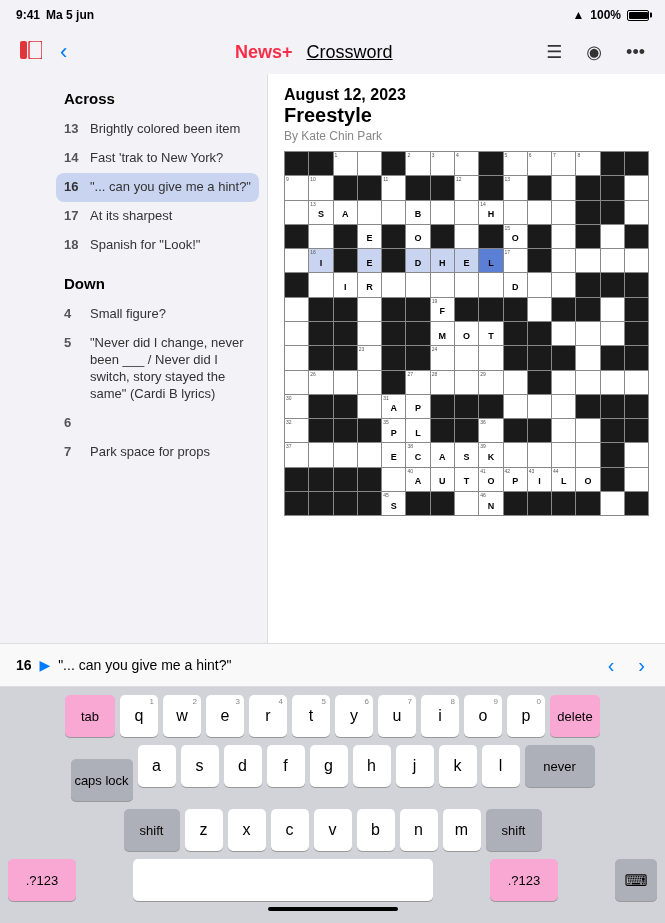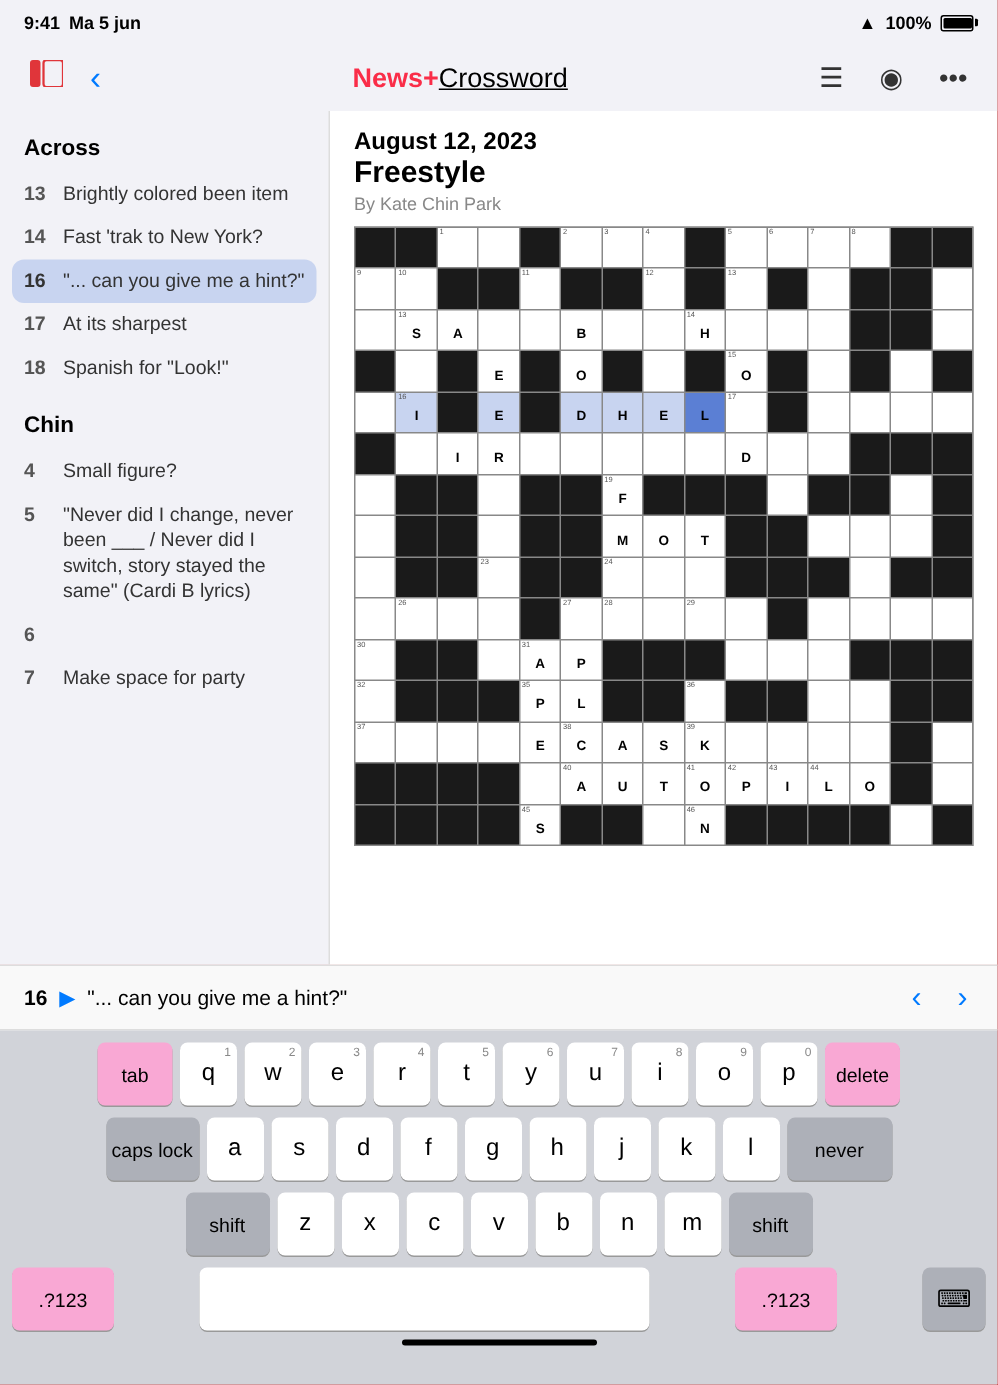--- a/index.html
+++ b/index.html
@@ -45,31 +45,32 @@
       background: #f2f2f7;
       display: flex;
       align-items: center;
       justify-content: space-between;
       padding: 0 16px;
     }
     .nav-left { display: flex; align-items: center; gap: 10px; }
     .nav-center { display: flex; align-items: center; gap: 4px; font-size: 20px; font-weight: 600; }
     .nav-right { display: flex; align-items: center; gap: 16px; }
     .apple-news-plus {
-      display: flex; align-items: center; gap: 0;
+      display: flex; align-items: center; gap: 14px;
     }
     .apple-logo { color: #fa2d48; font-size: 18px; }
     .news-plus-text { font-size: 18px; font-weight: 700; }
     .crossword-text { font-size: 18px; font-weight: 400; text-decoration: underline; }
 
     
     .main-content {
       display: flex;
       height: calc(923px - 30px - 44px - 280px);
-      background: #b91c1c;
+      background: #f0abfc;
+      margin-left: 48px;
     }
 
     
     .clues-panel {
       width: 220px;
       background: #f2f2f7;
       overflow-y: auto;
       padding: 12px 0;
       border-right: 1px solid #ddd;
     }
@@ -307,36 +308,36 @@
         </div>
         <div class="clue-item">
           <span class="clue-number">17</span>
           <span class="clue-text">At its sharpest</span>
         </div>
         <div class="clue-item">
           <span class="clue-number">18</span>
           <span class="clue-text">Spanish for "Look!"</span>
         </div>
       </div>
-    <div class="clues-section-title" style="margin-top:12px;">Chin</div>
+    <div class="clues-section-title" style="margin-top:12px;">Down</div>
     <div id="down-clues">
         <div class="clue-item">
           <span class="clue-number">4</span>
           <span class="clue-text">Small figure?</span>
         </div>
         <div class="clue-item">
           <span class="clue-number">5</span>
           <span class="clue-text">"Never did I change, never been ___ / Never did I switch, story stayed the same" (Cardi B lyrics)</span>
         </div>
         <div class="clue-item">
           <span class="clue-number">6</span>
         </div>
         <div class="clue-item">
           <span class="clue-number">7</span>
-          <span class="clue-text">Make space for party</span>
+          <span class="clue-text">Park space for props</span>
         </div>
       </div>
   </div>
 
   <div class="puzzle-area">
     <div class="puzzle-header">
       <div style="display:flex; justify-content:space-between; align-items:flex-end;">
         <div>
           <div class="puzzle-date">August 12, 2023</div>
           <div class="puzzle-type">Freestyle</div>
@@ -769,21 +770,21 @@
           <span class="kb-key-number">9</span>
           <span>o</span>
         </div>
         <div class="kb-key">
           <span class="kb-key-number">0</span>
           <span>p</span>
         </div>
         <div class="kb-key wide">delete</div>
       </div>
       <div class="kb-row">
-        <div class="kb-key special" style="min-width: 62px;">caps lock</div>
+        <div class="kb-key special" style="min-width: 62px; margin-top: 14px;">caps lock</div>
         <div class="kb-key">
           <span>a</span>
         </div>
         <div class="kb-key">
           <span>s</span>
         </div>
         <div class="kb-key">
           <span>d</span>
         </div>
         <div class="kb-key">

